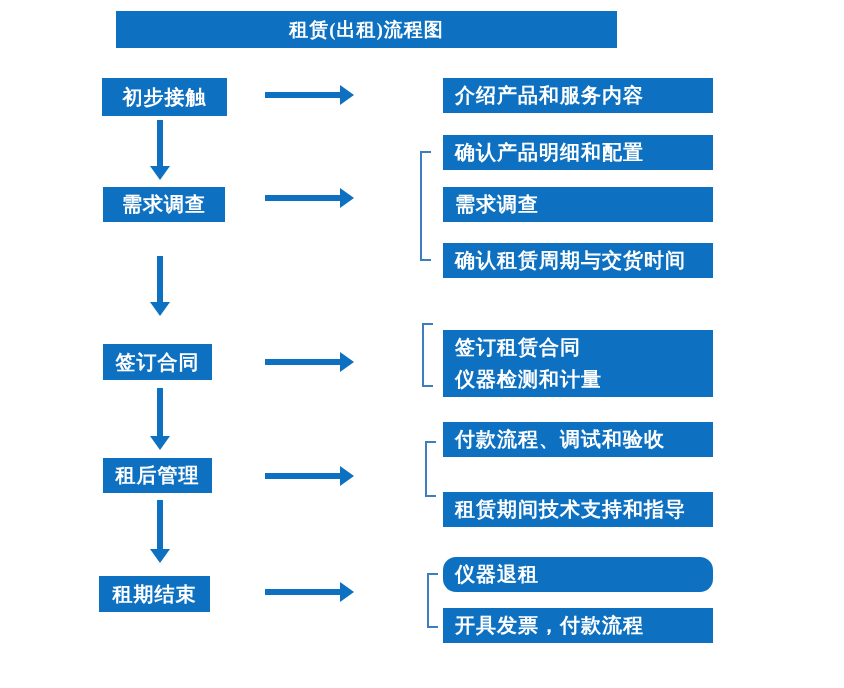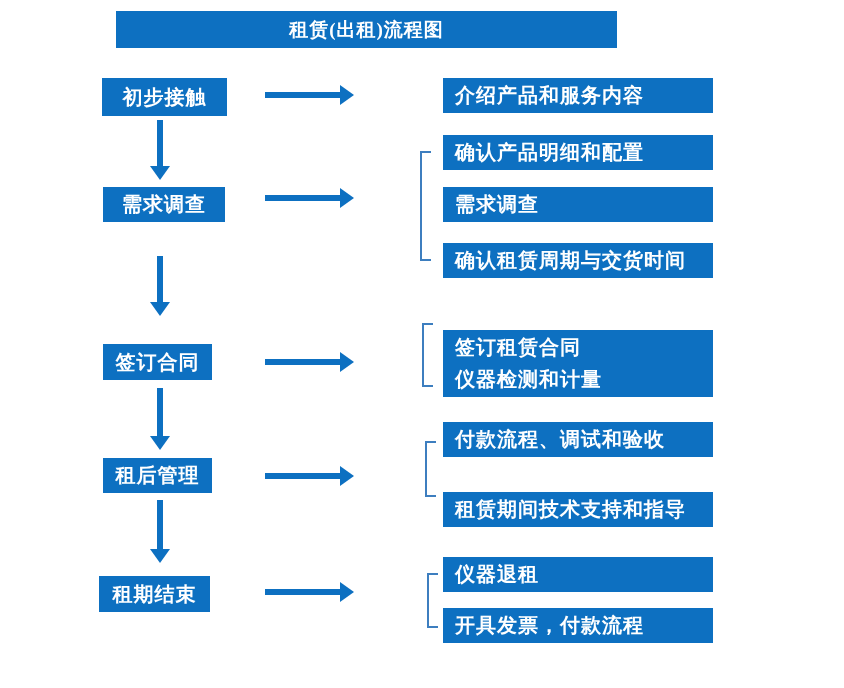--- a/index.html
+++ b/index.html
@@ -51,21 +51,21 @@
   }
   
   #lb1 { left: 102px; top: 78px;  width: 125px; height: 38px; }
   #lb2 { left: 103px; top: 187px; width: 122px; height: 35px; }
   #lb3 { left: 103px; top: 344px; width: 109px; height: 36px; }
   #lb4 { left: 103px; top: 458px; width: 109px; height: 35px; }
   #lb5 { left: 99px;  top: 576px; width: 111px; height: 36px; }
   
   #rb1 { top: 78px; }  #rb2 { top: 135px; } #rb3 { top: 187px; }
   #rb4 { top: 243px; text-align: center; } #rb5 { top: 330px; } #rb6 { top: 362px; }
-  #rb7 { top: 422px; } #rb8 { top: 492px; } #rb9 { top: 557px; }
+  #rb7 { top: 422px; } #rb8 { top: 492px; } #rb9 { top: 557px; border-radius: 13px; }
   #rb10 { top: 608px; }
   
   .h-arrow { position: absolute; left: 265px; width: 89px; height: 20px; }
   .h-arrow .shaft {
     position: absolute; left: 0; top: 7px;
     width: 75px; height: 6px; background: var(--primary);
   }
   .h-arrow .head {
     position: absolute; right: 0; top: 0;
     width: 0; height: 0;

